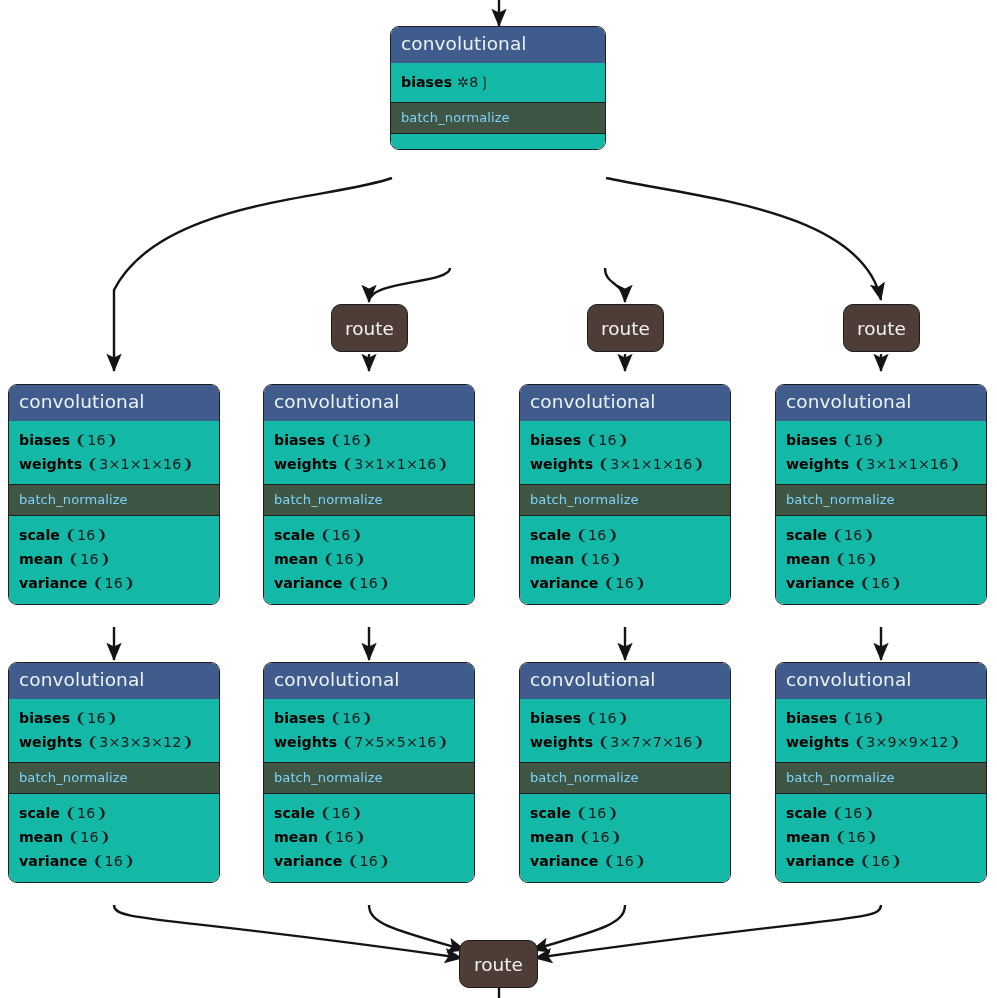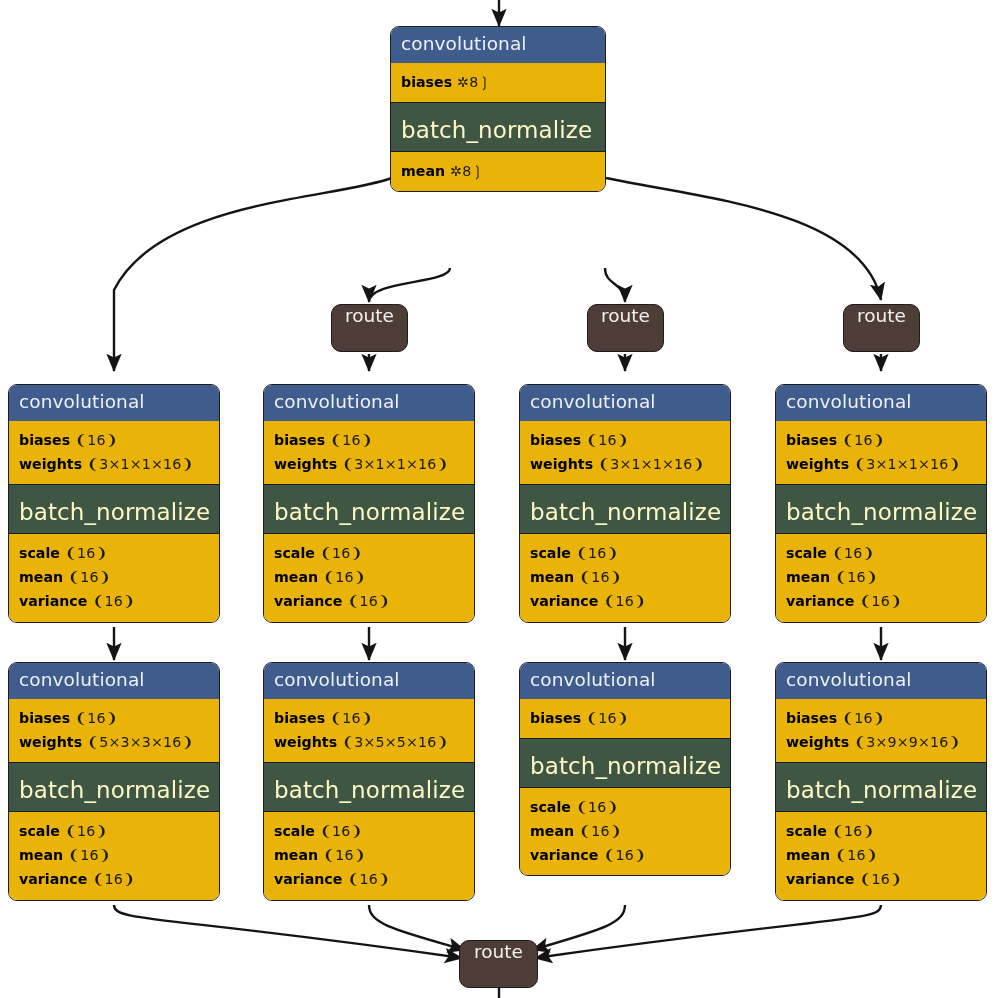--- a/index.html
+++ b/index.html
@@ -40,30 +40,30 @@
   .hdr-conv {
     background: #3f5c8c;
     color: #eef2f7;
     font-size: 18.5px;
     line-height: 1;
     padding: 8px 10px 9px 10px;
     letter-spacing: 0.1px;
   }
   .hdr-bn {
     background: #3f5645;
-    color: #fef9c3;
-    font-size: 23px;
+    color: #7dd3fc;
+    font-size: 13px;
     line-height: 1;
-    padding: 16px 10px 9px 10px;
+    padding: 8px 10px 9px 10px;
     border-top: 1.6px solid #1d1d1d;
     border-bottom: 1.6px solid #1d1d1d;
     letter-spacing: 0.1px;
   }
   .params {
-    background: #eab308;
+    background: #14b8a6;
     padding: 7px 10px 8px 10px;
   }
   .prow {
     font-size: 14.2px;
     line-height: 1;
     color: #000000;
     padding: 5px 0 5px 0;
     white-space: nowrap;
   }
   .pname {
@@ -79,20 +79,21 @@
   .route {
     position: absolute;
     z-index: 2;
     box-sizing: border-box;
     background: #4e3d36;
     border: 1.6px solid #1d1d1d;
     border-radius: 10px;
     color: #f2f1ef;
     font-size: 18.5px;
     display: flex;
+    align-items: center;
     justify-content: center;
   }
 </style>
 </head>
 <body>
 
 <div id="canvas">
 
   <svg class="edges" viewBox="0 0 997 998">
     <defs>
@@ -125,23 +126,20 @@
 
   <div class="node" style="left:390px; top:26px; width:216px;">
     <div class="hdr-conv">convolutional</div>
     <div class="params">
       <div class="prow">
         <span class="pname">biases</span><span class="pval">✲8❳</span>
       </div>
     </div>
     <div class="hdr-bn">batch_normalize</div>
     <div class="params">
-      <div class="prow">
-        <span class="pname">mean</span><span class="pval">✲8❳</span>
-      </div>
     </div>
   </div>
 
   <div class="route" style="left:331px; top:304px; width:77px; height:48px;">
     <span>route</span>
   </div>
   <div class="route" style="left:587px; top:304px; width:77px; height:48px;">
     <span>route</span>
   </div>
   <div class="route" style="left:843px; top:304px; width:77px; height:48px;">
@@ -159,21 +157,21 @@
         <div class="params">
           <div class="prow"><span class="pname">scale</span><span class="pval">❨16❩</span></div>
           <div class="prow"><span class="pname">mean</span><span class="pval">❨16❩</span></div>
           <div class="prow"><span class="pname">variance</span><span class="pval">❨16❩</span></div>
         </div>
       </div>
       <div class="node" style="left: 8px; top: 662px; width: 212px;">
         <div class="hdr-conv">convolutional</div>
         <div class="params">
           <div class="prow"><span class="pname">biases</span><span class="pval">❨16❩</span></div>
-          <div class="prow"><span class="pname">weights</span><span class="pval">❨5×3×3×16❩</span></div>
+          <div class="prow"><span class="pname">weights</span><span class="pval">❨3×3×3×12❩</span></div>
         </div>
         <div class="hdr-bn">batch_normalize</div>
         <div class="params">
           <div class="prow"><span class="pname">scale</span><span class="pval">❨16❩</span></div>
           <div class="prow"><span class="pname">mean</span><span class="pval">❨16❩</span></div>
           <div class="prow"><span class="pname">variance</span><span class="pval">❨16❩</span></div>
         </div>
       </div>
       <div class="node" style="left: 263px; top: 384px; width: 212px;">
         <div class="hdr-conv">convolutional</div>
@@ -185,21 +183,21 @@
         <div class="params">
           <div class="prow"><span class="pname">scale</span><span class="pval">❨16❩</span></div>
           <div class="prow"><span class="pname">mean</span><span class="pval">❨16❩</span></div>
           <div class="prow"><span class="pname">variance</span><span class="pval">❨16❩</span></div>
         </div>
       </div>
       <div class="node" style="left: 263px; top: 662px; width: 212px;">
         <div class="hdr-conv">convolutional</div>
         <div class="params">
           <div class="prow"><span class="pname">biases</span><span class="pval">❨16❩</span></div>
-          <div class="prow"><span class="pname">weights</span><span class="pval">❨3×5×5×16❩</span></div>
+          <div class="prow"><span class="pname">weights</span><span class="pval">❨7×5×5×16❩</span></div>
         </div>
         <div class="hdr-bn">batch_normalize</div>
         <div class="params">
           <div class="prow"><span class="pname">scale</span><span class="pval">❨16❩</span></div>
           <div class="prow"><span class="pname">mean</span><span class="pval">❨16❩</span></div>
           <div class="prow"><span class="pname">variance</span><span class="pval">❨16❩</span></div>
         </div>
       </div>
       <div class="node" style="left: 519px; top: 384px; width: 212px;">
         <div class="hdr-conv">convolutional</div>
@@ -211,20 +209,21 @@
         <div class="params">
           <div class="prow"><span class="pname">scale</span><span class="pval">❨16❩</span></div>
           <div class="prow"><span class="pname">mean</span><span class="pval">❨16❩</span></div>
           <div class="prow"><span class="pname">variance</span><span class="pval">❨16❩</span></div>
         </div>
       </div>
       <div class="node" style="left: 519px; top: 662px; width: 212px;">
         <div class="hdr-conv">convolutional</div>
         <div class="params">
           <div class="prow"><span class="pname">biases</span><span class="pval">❨16❩</span></div>
+          <div class="prow"><span class="pname">weights</span><span class="pval">❨3×7×7×16❩</span></div>
         </div>
         <div class="hdr-bn">batch_normalize</div>
         <div class="params">
           <div class="prow"><span class="pname">scale</span><span class="pval">❨16❩</span></div>
           <div class="prow"><span class="pname">mean</span><span class="pval">❨16❩</span></div>
           <div class="prow"><span class="pname">variance</span><span class="pval">❨16❩</span></div>
         </div>
       </div>
       <div class="node" style="left: 775px; top: 384px; width: 212px;">
         <div class="hdr-conv">convolutional</div>
@@ -236,21 +235,21 @@
         <div class="params">
           <div class="prow"><span class="pname">scale</span><span class="pval">❨16❩</span></div>
           <div class="prow"><span class="pname">mean</span><span class="pval">❨16❩</span></div>
           <div class="prow"><span class="pname">variance</span><span class="pval">❨16❩</span></div>
         </div>
       </div>
       <div class="node" style="left: 775px; top: 662px; width: 212px;">
         <div class="hdr-conv">convolutional</div>
         <div class="params">
           <div class="prow"><span class="pname">biases</span><span class="pval">❨16❩</span></div>
-          <div class="prow"><span class="pname">weights</span><span class="pval">❨3×9×9×16❩</span></div>
+          <div class="prow"><span class="pname">weights</span><span class="pval">❨3×9×9×12❩</span></div>
         </div>
         <div class="hdr-bn">batch_normalize</div>
         <div class="params">
           <div class="prow"><span class="pname">scale</span><span class="pval">❨16❩</span></div>
           <div class="prow"><span class="pname">mean</span><span class="pval">❨16❩</span></div>
           <div class="prow"><span class="pname">variance</span><span class="pval">❨16❩</span></div>
         </div>
       </div>
     </div>
 

